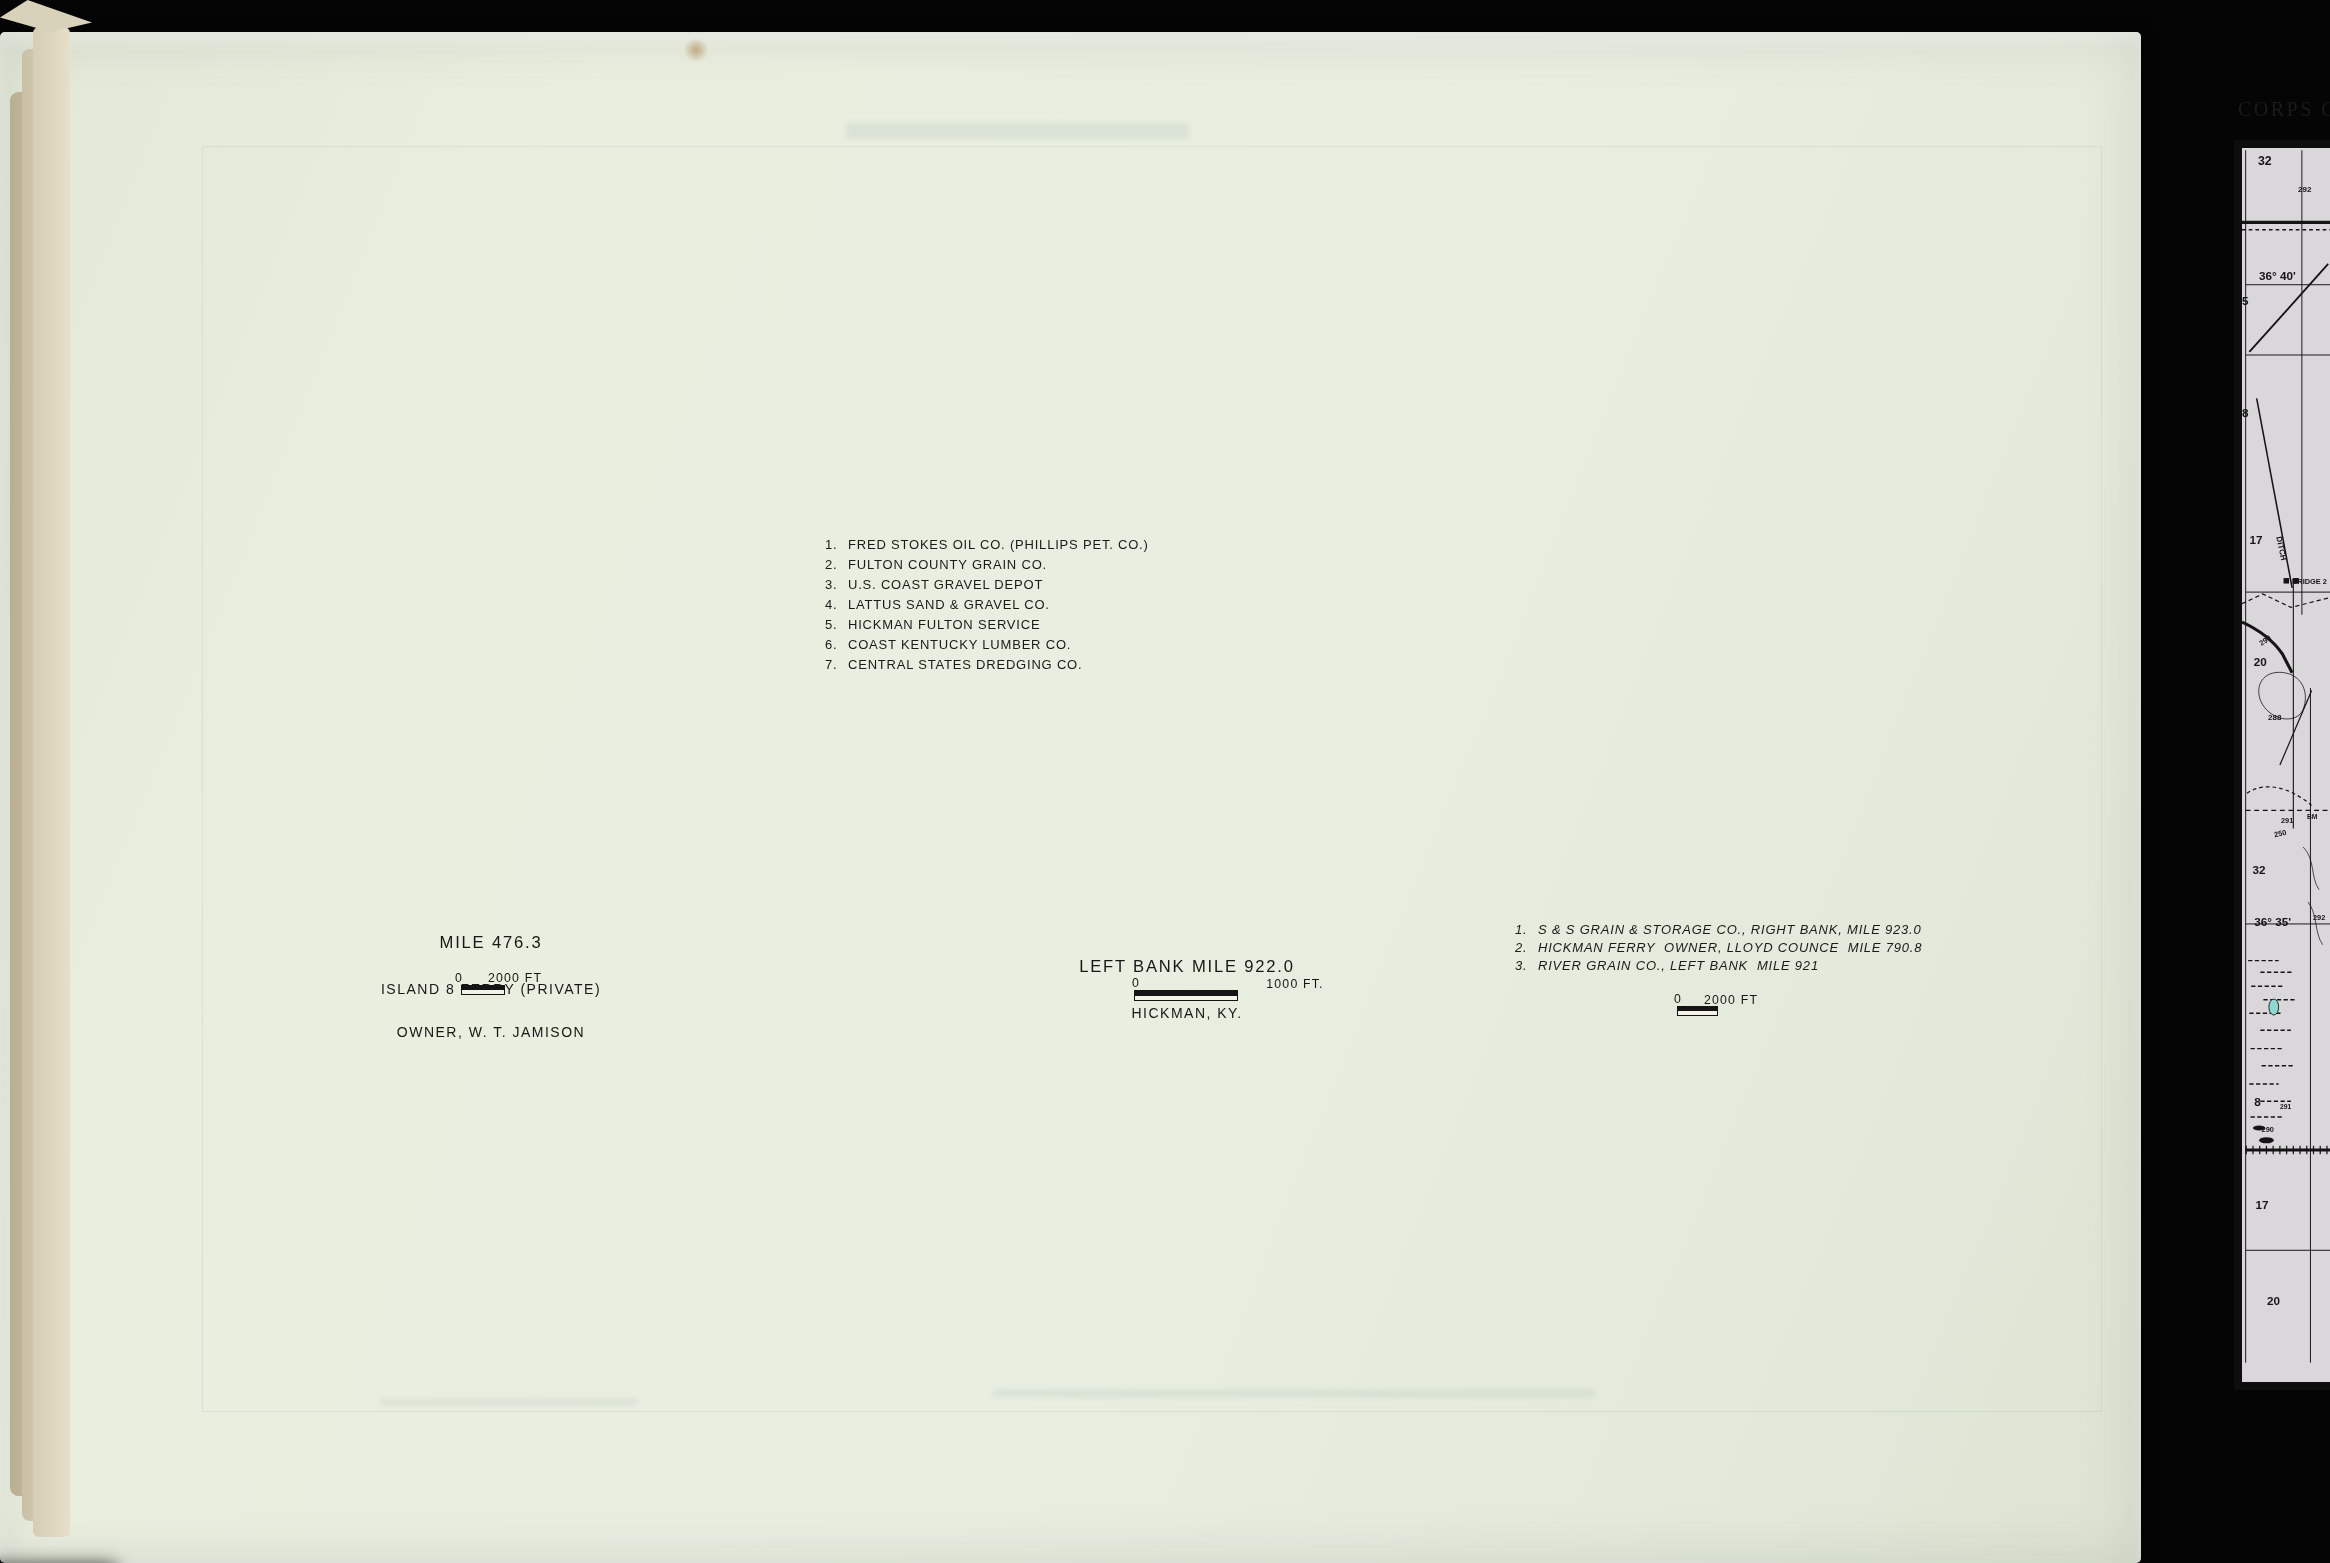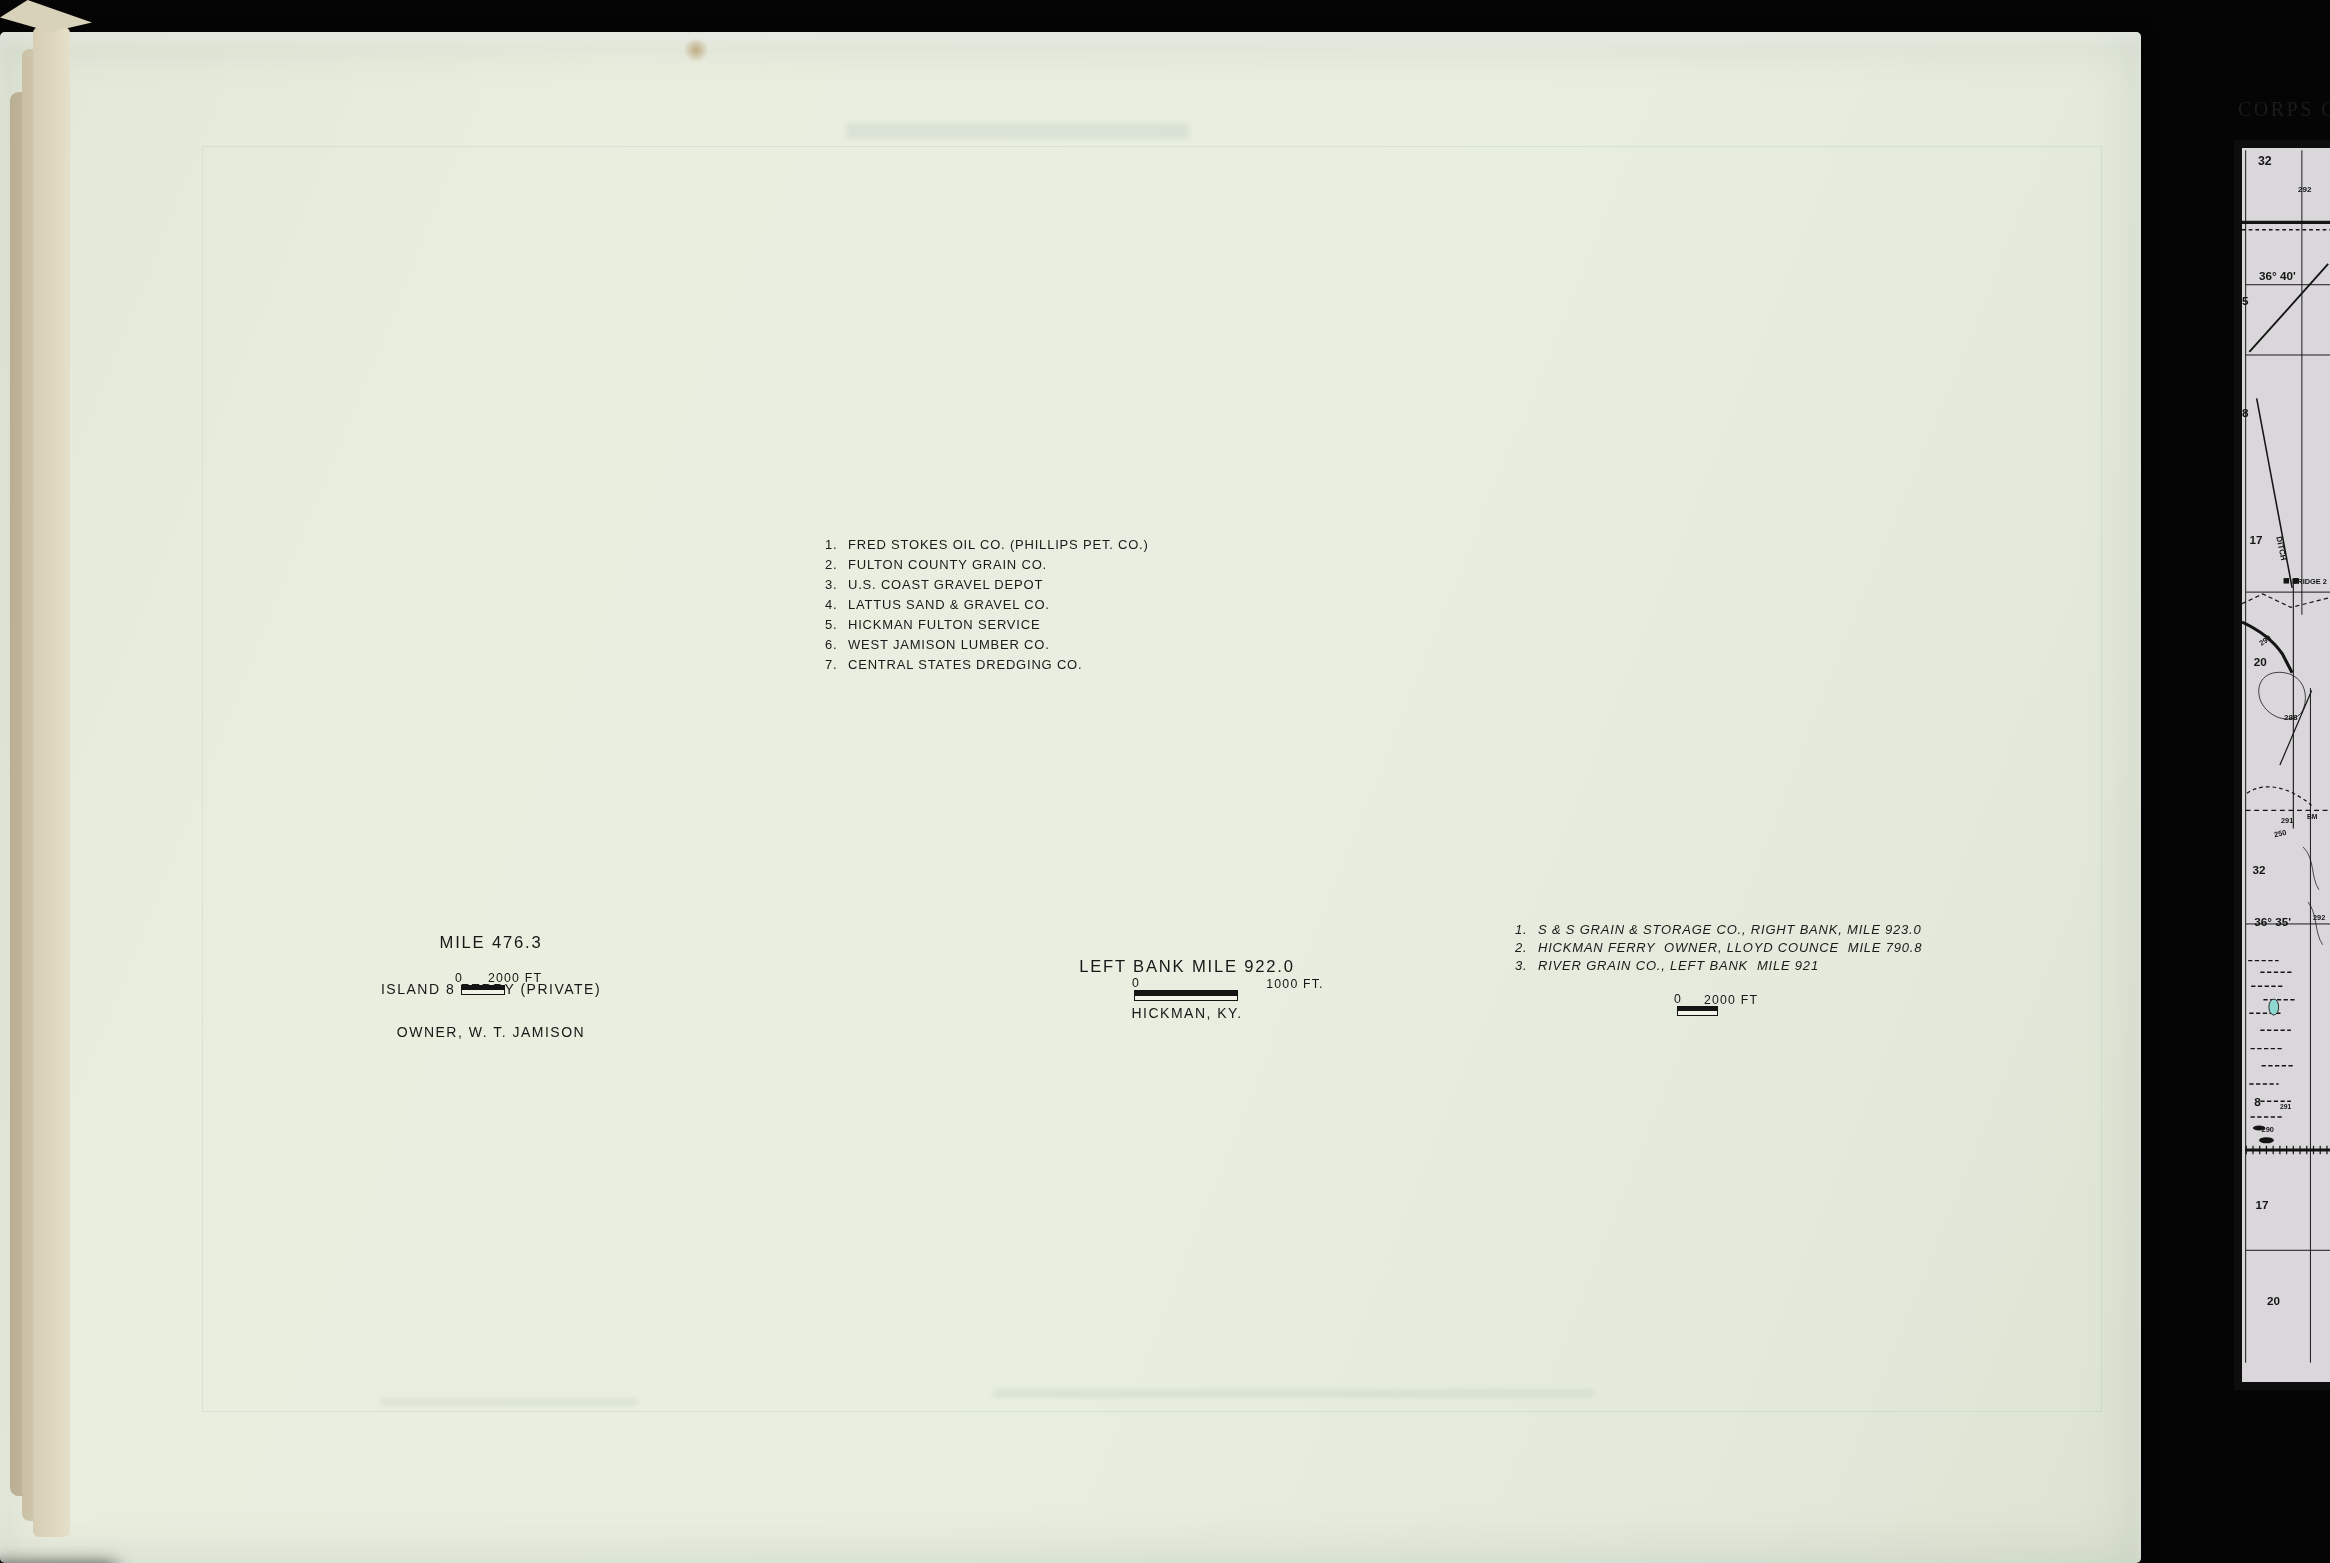--- a/index.html
+++ b/index.html
@@ -266,21 +266,21 @@
       <text class="mt ms" x="2830" y="1474" font-size="29" letter-spacing="6">KY</text>
     </g>
   </svg>
 
   <div class="list" id="legend-b" style="left:825px;top:511px;margin-top:24px;">
       <div class="lrow"><span class="lnum">1.</span><span>FRED STOKES OIL CO. (PHILLIPS PET. CO.)</span></div>
       <div class="lrow"><span class="lnum">2.</span><span>FULTON COUNTY GRAIN CO.</span></div>
       <div class="lrow"><span class="lnum">3.</span><span>U.S. COAST GRAVEL DEPOT</span></div>
       <div class="lrow"><span class="lnum">4.</span><span>LATTUS SAND &amp; GRAVEL CO.</span></div>
       <div class="lrow"><span class="lnum">5.</span><span>HICKMAN FULTON SERVICE</span></div>
-      <div class="lrow"><span class="lnum">6.</span><span>WEST JAMISON LUMBER CO.</span></div>
+      <div class="lrow"><span class="lnum">6.</span><span>COAST KENTUCKY LUMBER CO.</span></div>
       <div class="lrow"><span class="lnum">7.</span><span>CENTRAL STATES DREDGING CO.</span></div>
     </div>
 
   <div class="cap" style="left:491px;top:911px;">
     <div class="c1">MILE 476.3</div>
     <div class="c2">ISLAND 8 FERRY (PRIVATE)</div>
     <div class="c2">OWNER, W. T. JAMISON</div>
   </div>
   <span class="slab" style="left:455px;top:971px;">0</span>
   <span class="slab" style="left:515px;top:971px;transform:translateX(-50%);">2000 FT</span>
@@ -352,21 +352,21 @@
         <span style="left: 16px; top: 6.1px; font-size: 12.3px;">32</span>
         <span style="left: 56px; top: 37px; font-size: 8px;">292</span>
         <span style="left: 17px; top: 121px; font-size: 11.7px;">36° 40'</span>
         <span style="left: 0px; top: 146px; font-size: 11.7px;">5</span>
         <span style="left: 0px; top: 258px; font-size: 11.7px;">8</span>
         <span style="left: 7.4px; top: 385px; font-size: 11.7px;">17</span>
         <span style="left: 27px; top: 396px; font-size: 8px; transform: rotate(78deg);">DITCH</span>
         <span style="left: 50px; top: 429px; font-size: 7.4px;">BRIDGE 2</span>
         <span style="left: 16.6px; top: 488px; font-size: 7.4px; transform: rotate(-35deg);">290</span>
         <span style="left: 11.7px; top: 507px; font-size: 11.7px;">20</span>
-        <span style="left: 26px; top: 565px; font-size: 8px; margin-left: 16px;">288</span>
+        <span style="left: 26px; top: 565px; font-size: 8px;">288</span>
         <span style="left: 65px; top: 665px; font-size: 6.7px;">BM</span>
         <span style="left: 39px; top: 668px; font-size: 7.4px;">291</span>
         <span style="left: 32px; top: 681px; font-size: 7.4px; transform: rotate(-12deg);">250</span>
         <span style="left: 10.4px; top: 715px; font-size: 11.7px;">32</span>
         <span style="left: 12.3px; top: 767px; font-size: 11.7px;">36° 35'</span>
         <span style="left: 71px; top: 765px; font-size: 7.4px;">292</span>
         <span style="left: 12.3px; top: 947px; font-size: 11.7px;">8</span>
         <span style="left: 38px; top: 955px; font-size: 6.7px;">291</span>
         <span style="left: 19.6px; top: 977px; font-size: 7.4px;">290</span>
         <span style="left: 13.5px; top: 1050px; font-size: 11.7px;">17</span>

